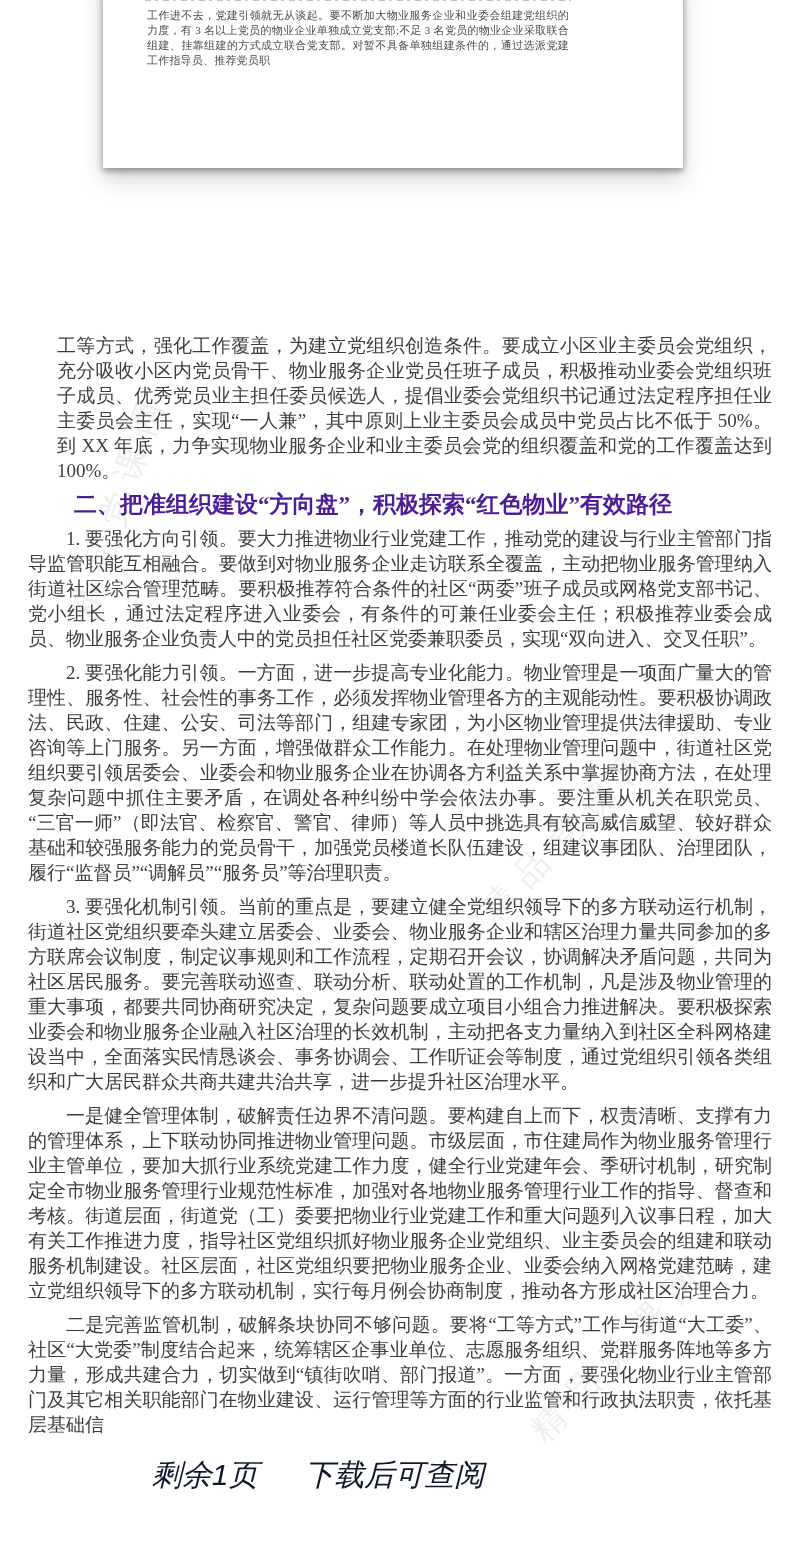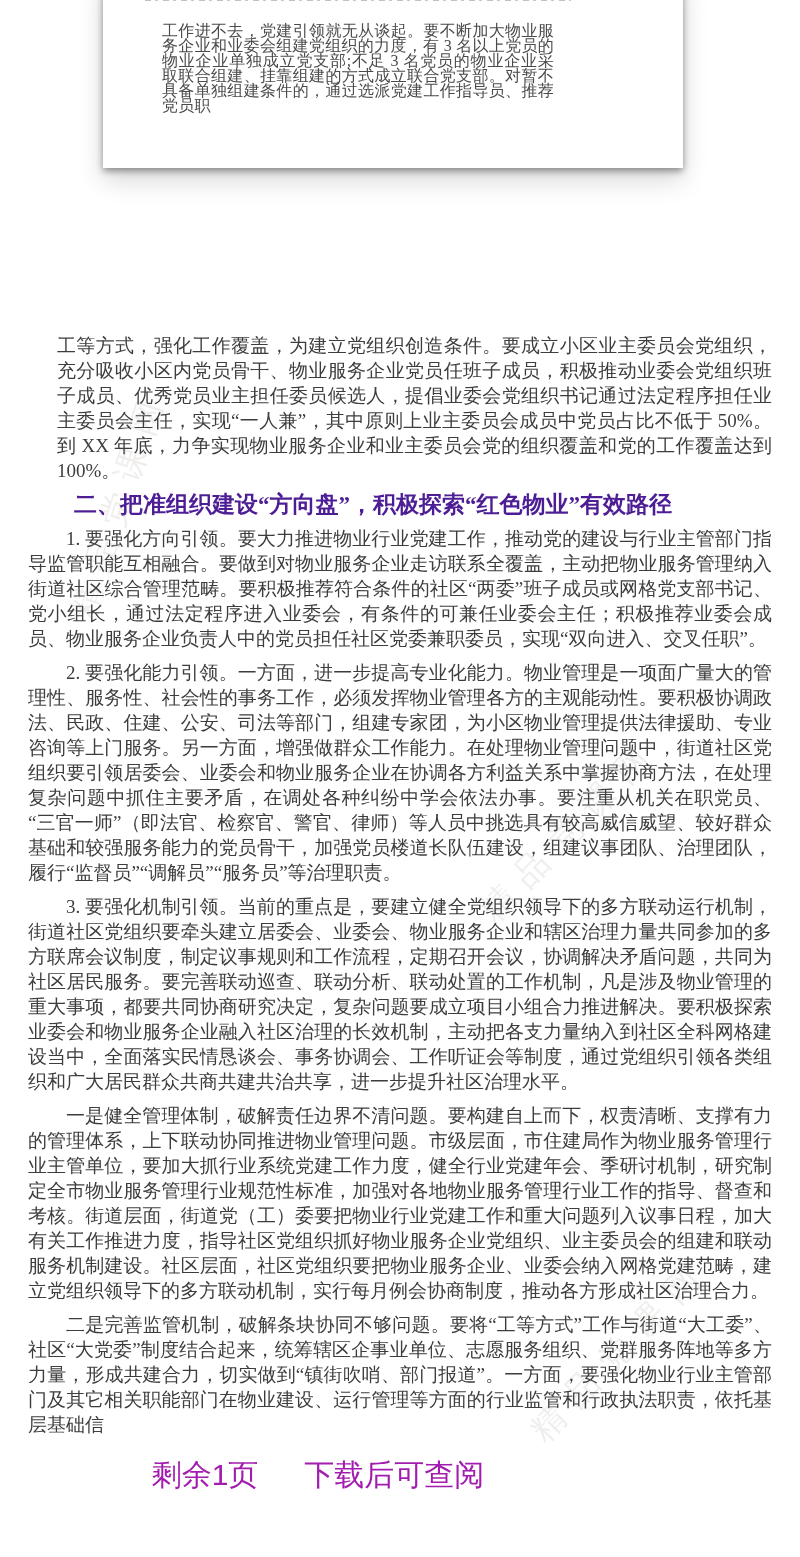--- a/index.html
+++ b/index.html
@@ -9,21 +9,21 @@
   }
   .stage{position:absolute;inset:0;width:800px;height:1557px;overflow:hidden;background:#ffffff;}
 
   
   .page-card{
     position:absolute;left:103px;top:-24px;width:580px;height:192px;background:#ffffff;
     box-shadow:0 3px 7px rgba(0,0,0,.40),0 12px 24px rgba(0,0,0,.16);
   }
   .card-text{padding:30px 0 0 42px;width:426px;}
   .card-text p{
-    margin:17px;font-size:16px;line-height:15px;color:#4a4a4a;
+    margin:2px;font-size:11px;line-height:15px;color:#4a4a4a;
     text-align:justify;text-justify:inter-ideograph;letter-spacing:.2px;
   }
   
   .clip-strip{
     position:absolute;top:22px;left:42px;width:426px;height:3px;opacity:.55;
     background:repeating-linear-gradient(90deg,#8d8d8d 0 6px,transparent 6px 10px,#9b9b9b 10px 13px,transparent 13px 18px);
   }
 
   
   .doc{
@@ -43,22 +43,23 @@
     position:absolute;color:#9a8d82;opacity:.14;font-size:34px;letter-spacing:14px;
     white-space:nowrap;pointer-events:none;font-family:"Liberation Serif",serif;
   }
   .wm1{left:60px;top:610px;transform:rotate(-72deg);transform-origin:left top;}
   .wm2{left:470px;top:900px;transform:rotate(-46deg);transform-origin:left top;}
   .wm3{left:520px;top:1420px;transform:rotate(-46deg);transform-origin:left top;}
 
   
   .footer-hint{
     position:absolute;left:0;top:1456px;width:636px;text-align:center;
-    color:#a21caf;font-size:30px;line-height:38px;
+    color:#0f172a;font-size:30px;line-height:38px;
     font-family:"Liberation Sans","DejaVu Sans",sans-serif;
+    font-style:italic;
   }
   .footer-hint .gap{display:inline-block;width:46px;}
 </style>
 </head>
 <body>
 
 <div class="stage">
 
   <div class="page-card">
     <div class="clip-strip"></div>

